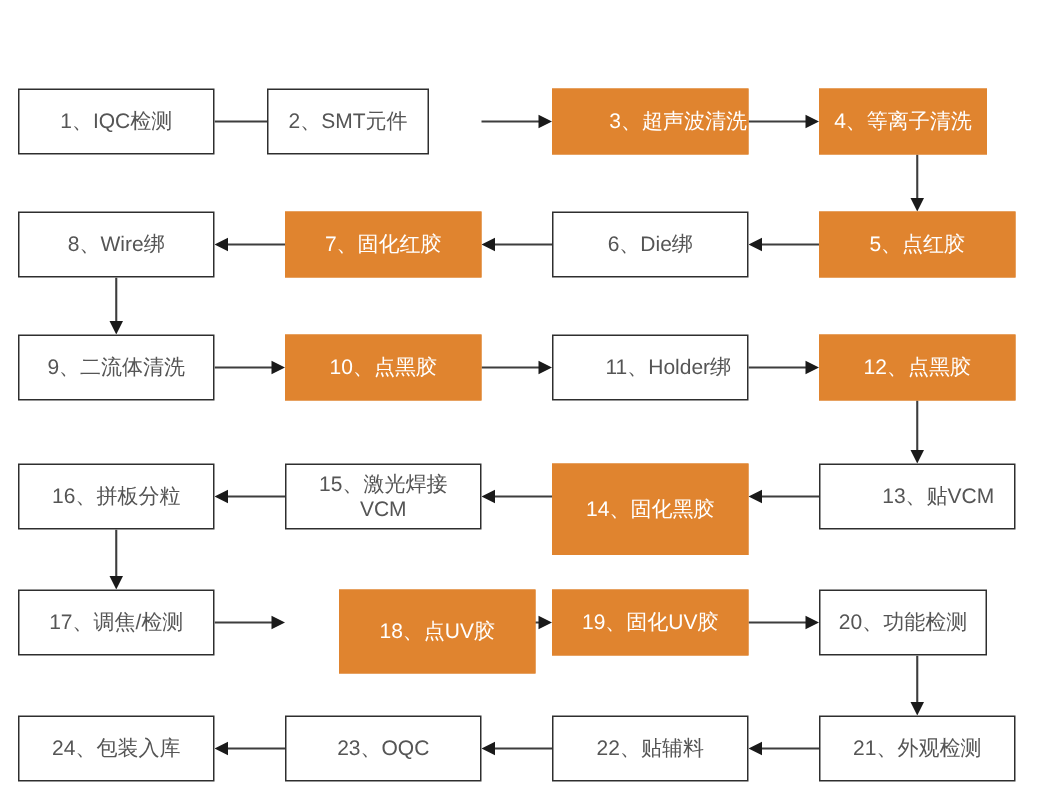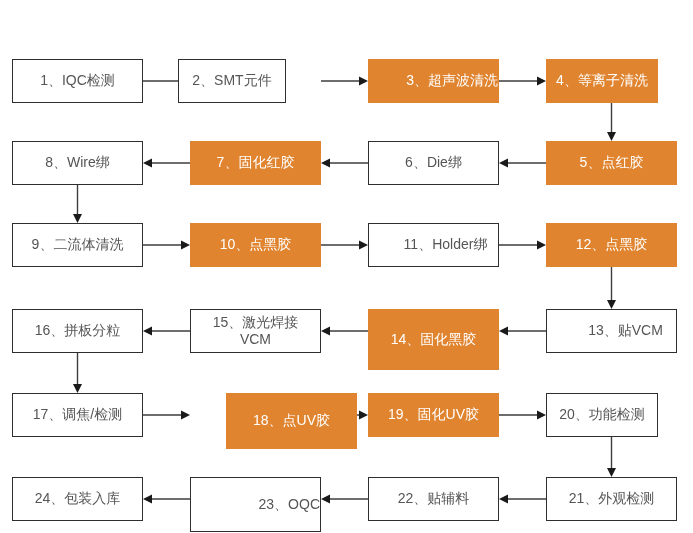--- a/index.html
+++ b/index.html
@@ -255,21 +255,21 @@
     <div class="node plain" style="left: 546px; top: 477px; width: 131px; height: 44px;">
       <div>
         <div>21、外观检测</div>
       </div>
     </div>
     <div class="node plain" style="left: 368px; top: 477px; width: 131px; height: 44px;">
       <div>
         <div>22、贴辅料</div>
       </div>
     </div>
-    <div class="node plain" style="left: 190px; top: 477px; width: 131px; height: 55px; justify-content: flex-end;">
+    <div class="node plain" style="left: 190px; top: 477px; width: 131px; height: 44px;">
       <div>
         <div>23、OQC</div>
       </div>
     </div>
     <div class="node plain" style="left: 12px; top: 477px; width: 131px; height: 44px;">
       <div>
         <div>24、包装入库</div>
       </div>
     </div>
   </div>

